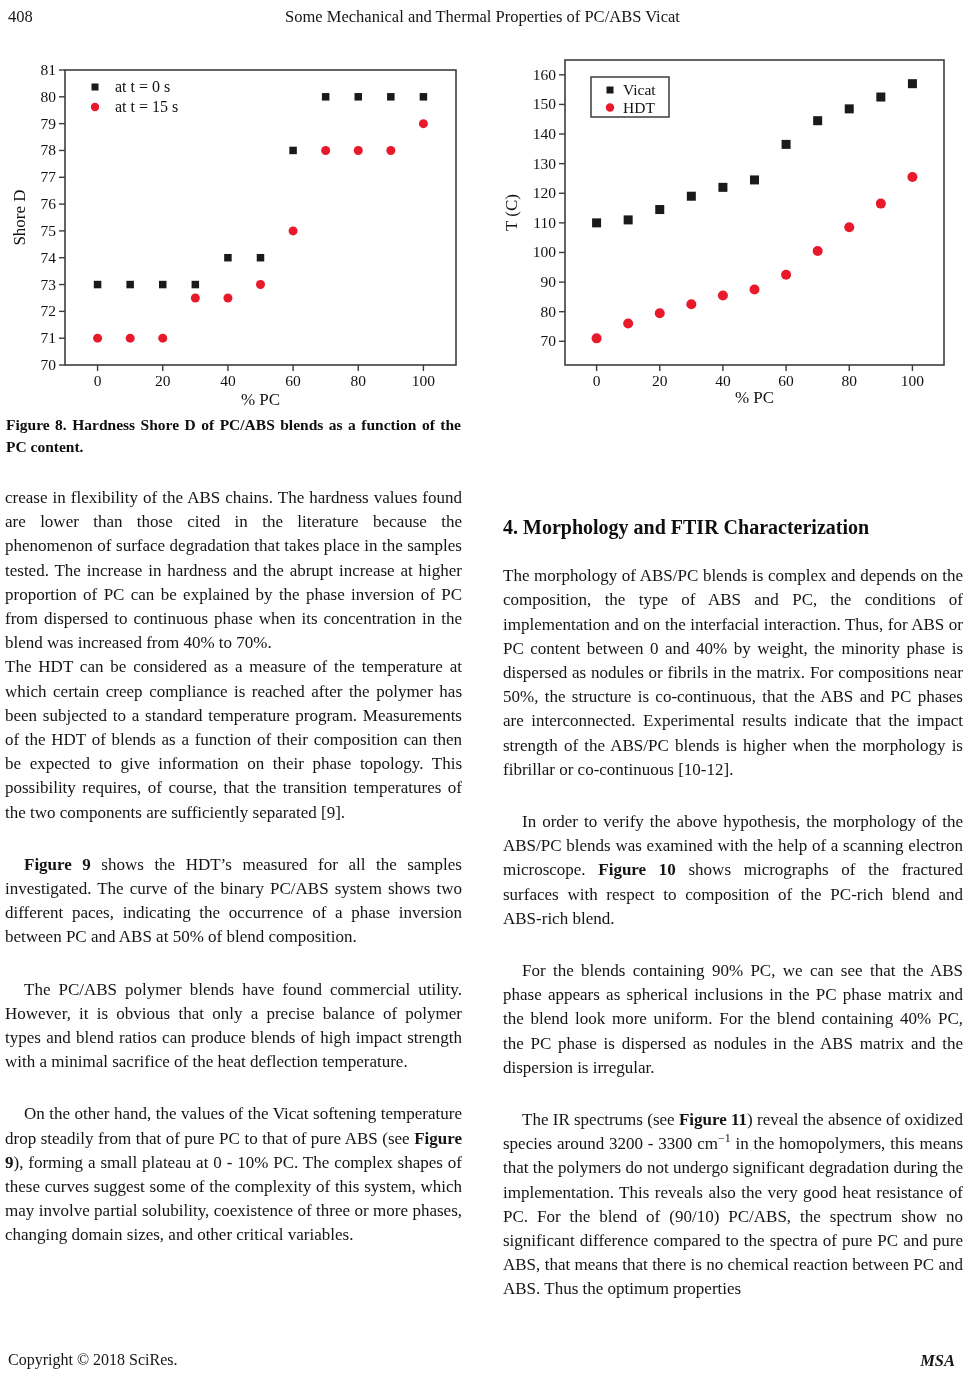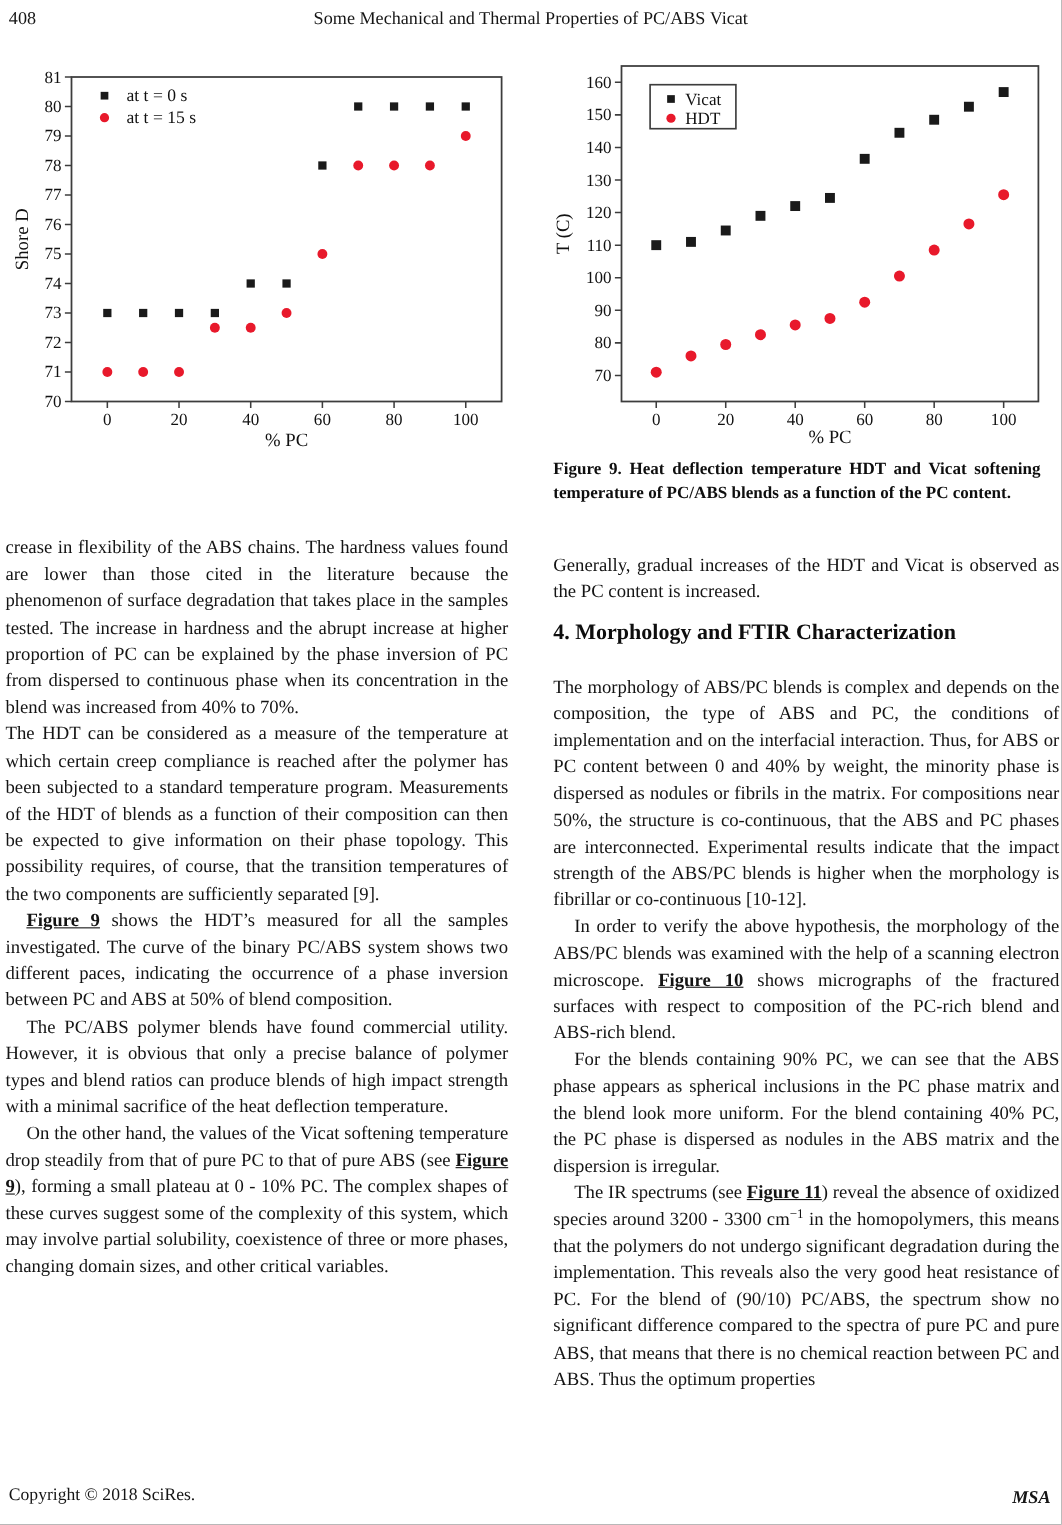--- a/index.html
+++ b/index.html
@@ -18,22 +18,22 @@
   .figbox{background:#fff;}
   .chart text{font-family:"Liberation Serif", serif;fill:#111;}
   .caption{
     font-weight:700;font-size:15.5px;line-height:1.4;
     text-align:justify;color:#0e0e0e;
   }
   .col{
     font-size:17px;line-height:24.2px;text-align:justify;color:#141414;
   }
   .col p{margin:0;padding:0;}
-  .col p.indent{text-indent:19px;}
-  .col .b{font-weight:700;text-decoration:underline;}
+  .col p.indent{text-indent:19px;margin-top:28px;}
+  .col .b{font-weight:700;}
   .col sup{font-size:70%;line-height:0;}
   h3.sec{
     font-size:18.5px;font-weight:700;margin:10px 0 9px 0;color:#0e0e0e;
   }
   h2.sec{
     font-size:20px;font-weight:700;margin:13px 0 25px 0;color:#0e0e0e;
   }
   .footer-left{left:8px;top:1351px;font-size:16px;}
   .footer-right{right:10px;top:1351px;font-size:16.5px;font-weight:700;font-style:italic;}
 </style>
@@ -105,20 +105,21 @@
         <circle cx="288.08333333333337" cy="172.9090909090909" r="4.5" fill="#e8192b"></circle>
         <circle cx="320.66666666666663" cy="92.45454545454544" r="4.5" fill="#e8192b"></circle>
         <circle cx="353.25" cy="92.45454545454544" r="4.5" fill="#e8192b"></circle>
         <circle cx="385.83333333333337" cy="92.45454545454544" r="4.5" fill="#e8192b"></circle>
         <circle cx="418.41666666666663" cy="65.63636363636363" r="4.5" fill="#e8192b"></circle>
         <rect x="86.5" y="25.5" width="7" height="7" fill="#1a1a1a"></rect>
         <text x="110" y="34" font-size="16">at t = 0 s</text>
         <circle cx="90" cy="49" r="4.2" fill="#e8192b"></circle>
         <text x="110" y="54" font-size="16">at t = 15 s</text>
       </svg></div>
+  <div class="abs caption" style="left:6px;top:414px;width:455px;">Figure 8. Hardness Shore D of PC/ABS blends as a function of the PC content.</div>
 
   <div class="abs figbox" style="left:503px;top:57px;width:444px;height:357px;"><svg width="444" height="357" class="chart">
         <rect x="62" y="3" width="379" height="305" fill="none" stroke="#3d3d3d" stroke-width="1.6"></rect>
         <line x1="93.58333333333333" y1="308" x2="93.58333333333333" y2="314" stroke="#3d3d3d" stroke-width="1.4"></line>
         <text x="93.58333333333333" y="329" text-anchor="middle" font-size="15.5">0</text>
         <line x1="156.75" y1="308" x2="156.75" y2="314" stroke="#3d3d3d" stroke-width="1.4"></line>
         <text x="156.75" y="329" text-anchor="middle" font-size="15.5">20</text>
         <line x1="219.91666666666669" y1="308" x2="219.91666666666669" y2="314" stroke="#3d3d3d" stroke-width="1.4"></line>
         <text x="219.91666666666669" y="329" text-anchor="middle" font-size="15.5">40</text>
         <line x1="283.08333333333337" y1="308" x2="283.08333333333337" y2="314" stroke="#3d3d3d" stroke-width="1.4"></line>
@@ -170,32 +171,30 @@
         <circle cx="314.66666666666663" cy="193.99514563106794" r="5" fill="#e8192b"></circle>
         <circle cx="346.25" cy="170.30582524271844" r="5" fill="#e8192b"></circle>
         <circle cx="377.83333333333337" cy="146.61650485436894" r="5" fill="#e8192b"></circle>
         <circle cx="409.41666666666663" cy="119.96601941747574" r="5" fill="#e8192b"></circle>
         <rect x="88" y="20" width="78" height="40" fill="none" stroke="#3d3d3d" stroke-width="1.5"></rect>
         <rect x="103.5" y="29.5" width="7" height="7" fill="#1a1a1a"></rect>
         <text x="120" y="38" font-size="15.5">Vicat</text>
         <circle cx="107" cy="50.5" r="4.2" fill="#e8192b"></circle>
         <text x="120" y="55.5" font-size="15.5">HDT</text>
       </svg></div>
-  <div class="abs caption" style="left:503px;top:416px;width:443px;">Figure 9. Heat deflection temperature HDT and Vicat softening temperature of PC/ABS blends as a function of the PC content.</div>
 
   <div class="abs col" style="left:5px;top:486px;width:457px;">
     <p><span>crease in flexibility of the ABS chains. The hardness values found are lower than those cited in the literature because the phenomenon of surface degradation that takes place in the samples tested. The increase in hardness and the abrupt increase at higher proportion of PC can be explained by the phase inversion of PC from dispersed to continuous phase when its concentration in the blend was increased from 40% to 70%.</span></p>
     <p><span>The HDT can be considered as a measure of the temperature at which certain creep compliance is reached after the polymer has been subjected to a standard temperature program. Measurements of the HDT of blends as a function of their composition can then be expected to give information on their phase topology. This possibility requires, of course, that the transition temperatures of the two components are sufficiently separated [9].</span></p>
     <p class="indent"><span class="b">Figure 9</span><span> shows the HDT’s measured for all the samples investigated. The curve of the binary PC/ABS system shows two different paces, indicating the occurrence of a phase inversion between PC and ABS at 50% of blend composition.</span></p>
     <p class="indent"><span>The PC/ABS polymer blends have found commercial utility. However, it is obvious that only a precise balance of polymer types and blend ratios can produce blends of high impact strength with a minimal sacrifice of the heat deflection temperature.</span></p>
     <p class="indent"><span>On the other hand, the values of the Vicat softening temperature drop steadily from that of pure PC to that of pure ABS (see </span><span class="b">Figure 9</span><span>), forming a small plateau at 0 - 10% PC. The complex shapes of these curves suggest some of the complexity of this system, which may involve partial solubility, coexistence of three or more phases, changing domain sizes, and other critical variables.</span></p>
   </div>
 
   <div class="abs col" style="left:503px;top:502px;width:460px;">
-    <p><span>Generally, gradual increases of the HDT and Vicat is observed as the PC content is increased.</span></p>
     <h2 class="sec">4. Morphology and FTIR Characterization</h2>
     <p><span>The morphology of ABS/PC blends is complex and depends on the composition, the type of ABS and PC, the conditions of implementation and on the interfacial interaction. Thus, for ABS or PC content between 0 and 40% by weight, the minority phase is dispersed as nodules or fibrils in the matrix. For compositions near 50%, the structure is co-continuous, that the ABS and PC phases are interconnected. Experimental results indicate that the impact strength of the ABS/PC blends is higher when the morphology is fibrillar or co-continuous [10-12].</span></p>
     <p class="indent"><span>In order to verify the above hypothesis, the morphology of the ABS/PC blends was examined with the help of a scanning electron microscope. </span><span class="b">Figure 10</span><span> shows micrographs of the fractured surfaces with respect to composition of the PC-rich blend and ABS-rich blend.</span></p>
     <p class="indent"><span>For the blends containing 90% PC, we can see that the ABS phase appears as spherical inclusions in the PC phase matrix and the blend look more uniform. For the blend containing 40% PC, the PC phase is dispersed as nodules in the ABS matrix and the dispersion is irregular.</span></p>
     <p class="indent"><span>The IR spectrums (see </span><span class="b">Figure 11</span><span>) reveal the absence of oxidized species around 3200 - 3300 cm</span><sup>−1</sup><span> in the homopolymers, this means that the polymers do not undergo significant degradation during the implementation. This reveals also the very good heat resistance of PC. For the blend of (90/10) PC/ABS, the spectrum show no significant difference compared to the spectra of pure PC and pure ABS, that means that there is no chemical reaction between PC and ABS. Thus the optimum properties</span></p>
   </div>
 
   <div class="abs footer-left">Copyright © 2018 SciRes.</div>
   <div class="abs footer-right">MSA</div>
 

